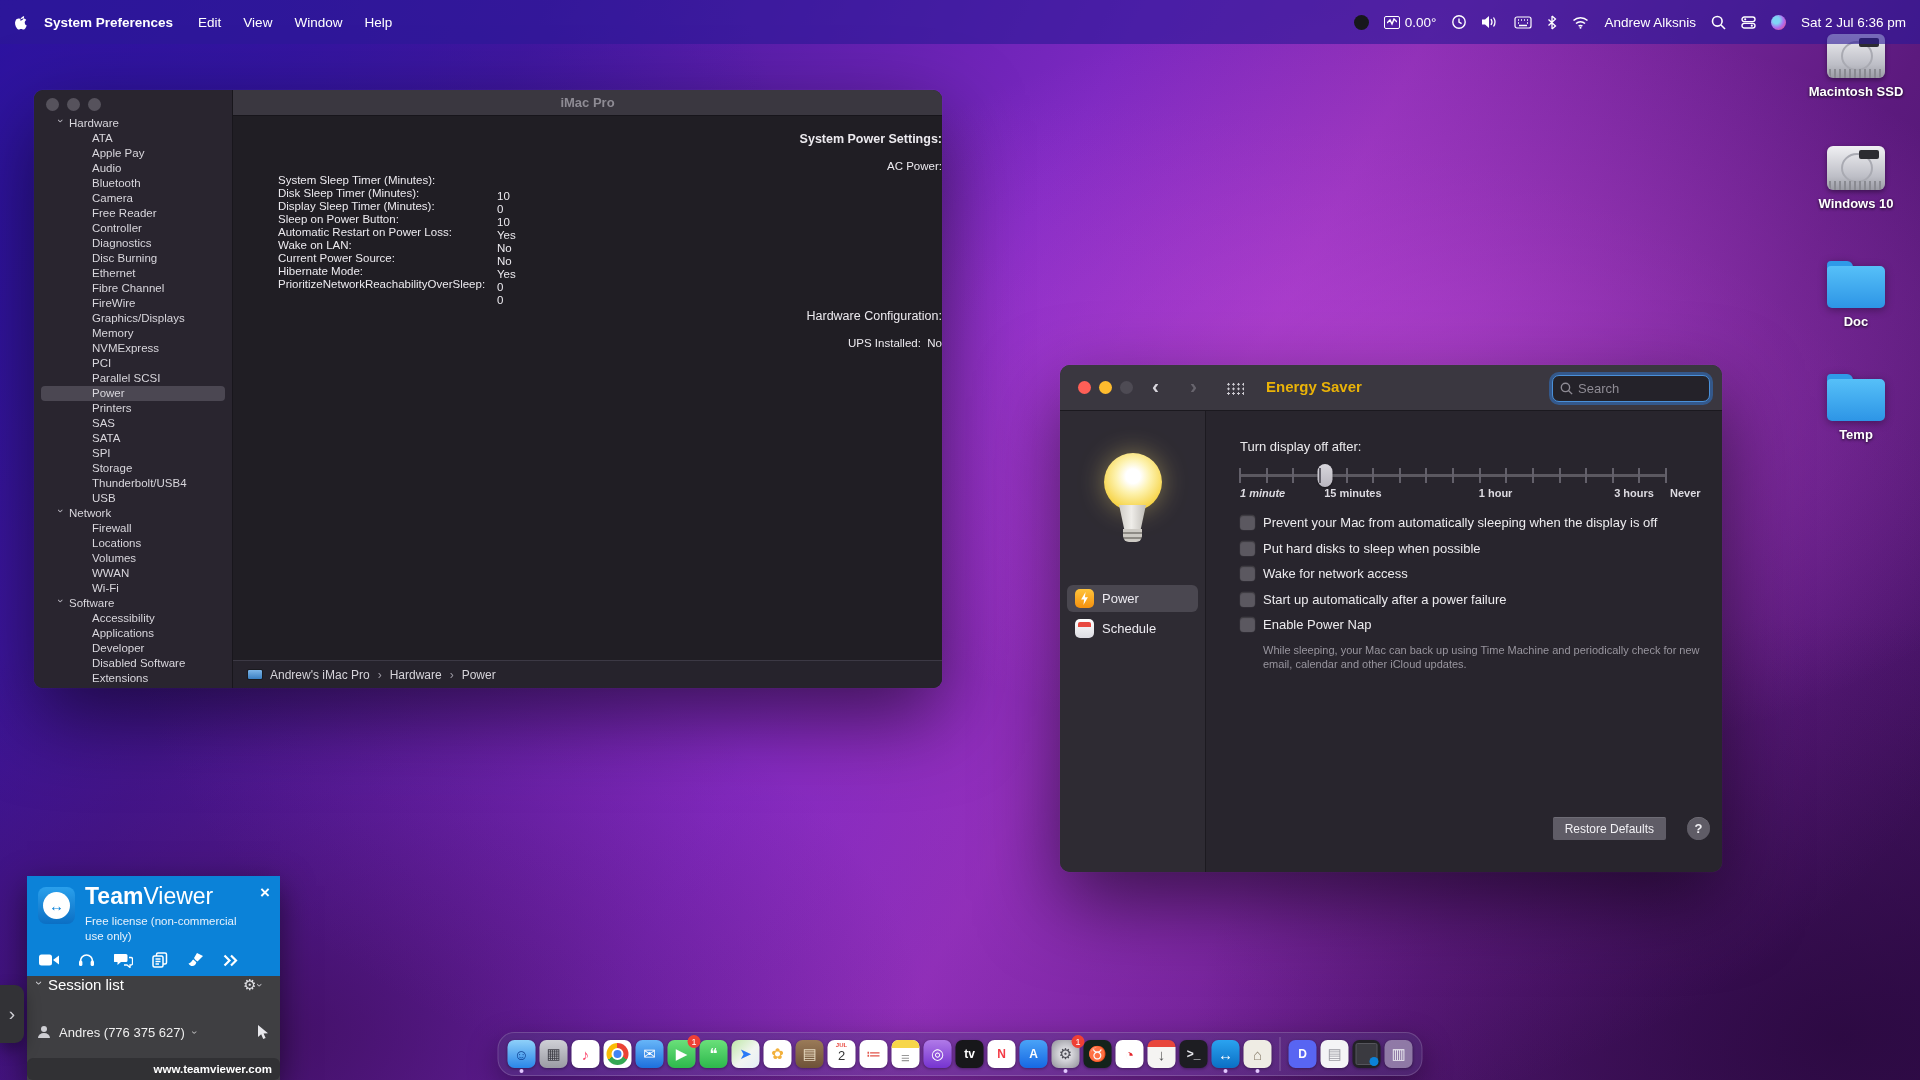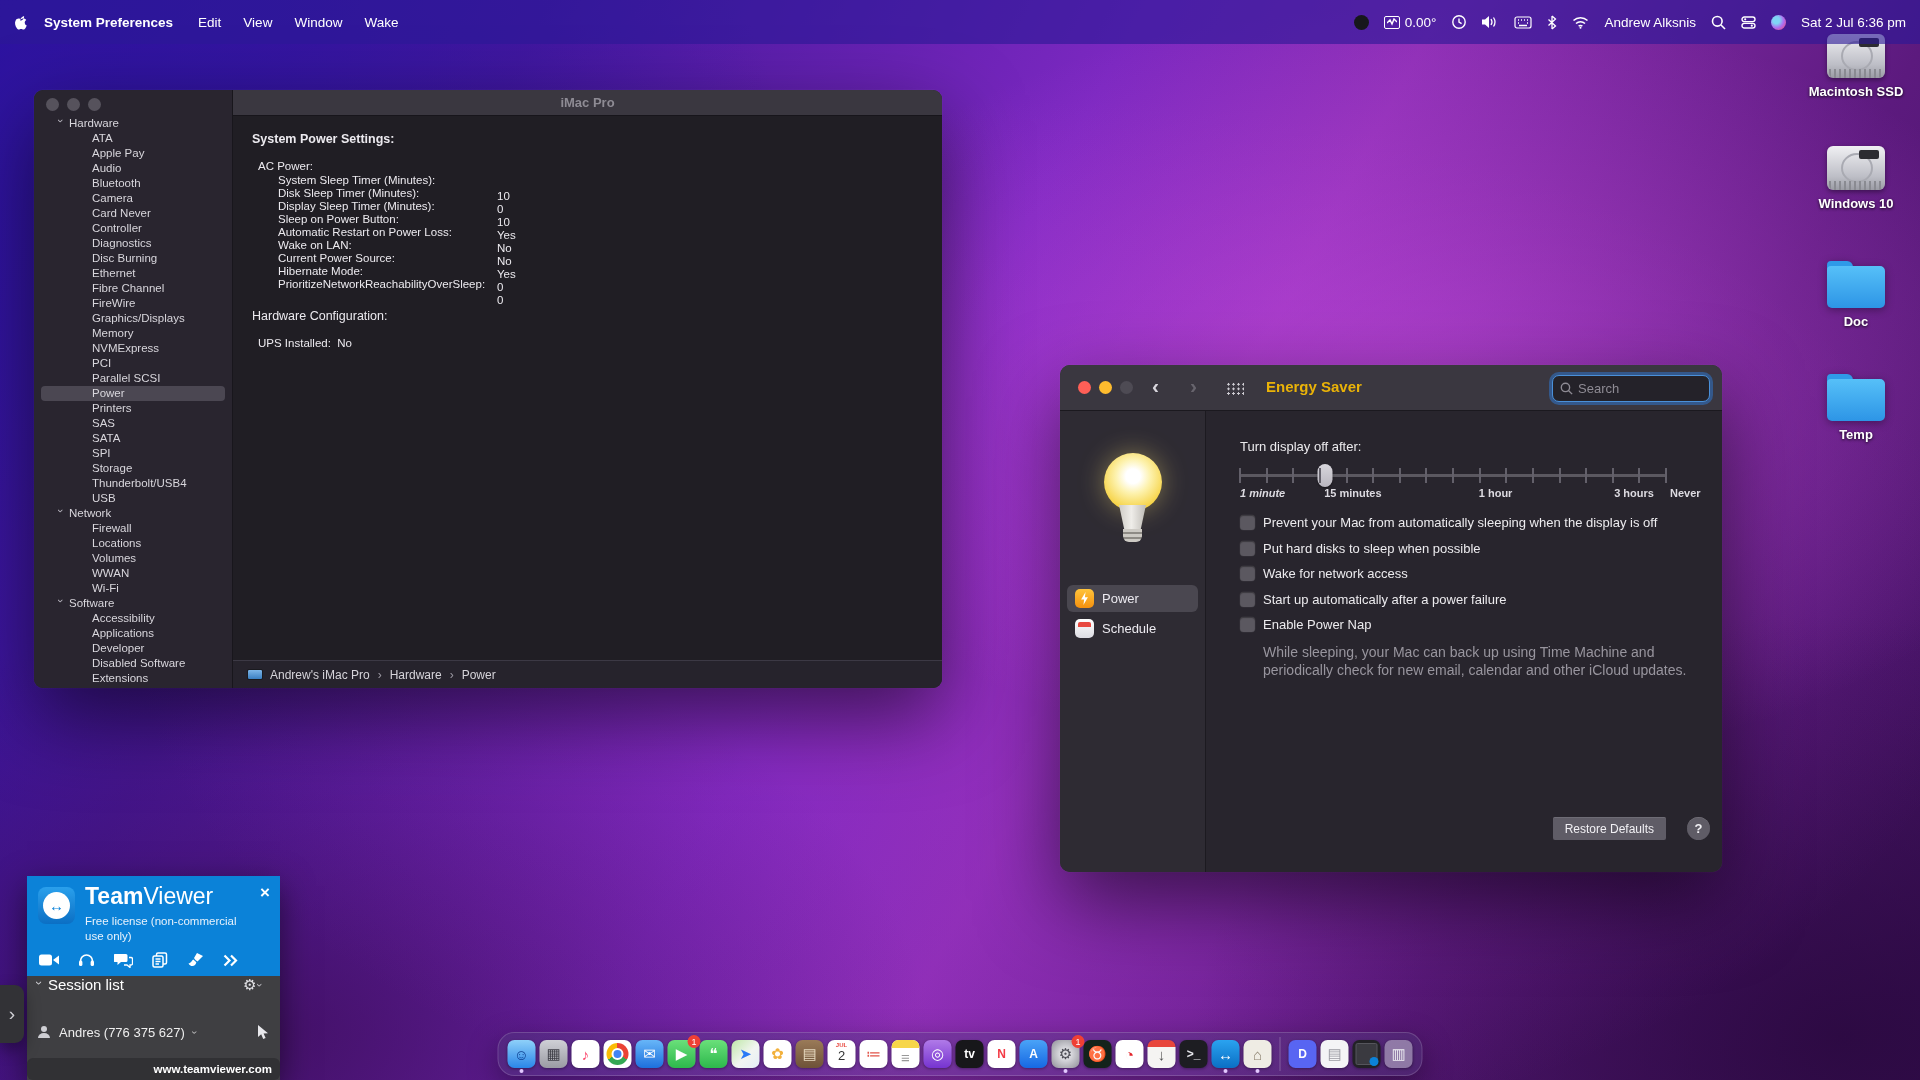--- a/index.html
+++ b/index.html
@@ -36,21 +36,21 @@
   .si-lights{position:absolute;top:8px;left:12px;display:flex;gap:8px;}
   .si-lights i{width:13px;height:13px;border-radius:50%;background:#56525c;}
   #si-tree{position:absolute;top:26px;left:0;right:0;color:#d8d6dc;font-size:11.5px;}
   .tree-row{height:15px;line-height:15px;white-space:nowrap;}
   .tree-head{padding-left:22px;}
   .tree-chev{display:inline-block;transform:rotate(90deg);width:9px;color:#b6b3bd;font-size:11px;margin-right:4px;}
   .tree-item{padding-left:58px;}
   .tree-item.sel{background:#4b4752;border-radius:4px;margin:0 7px;padding-left:51px;}
   #si-titlebar{position:absolute;left:199px;right:0;top:0;height:26px;background:#3a3740;border-bottom:1px solid #17151b;
     color:#8e8b94;font-weight:bold;font-size:13px;text-align:center;line-height:26px;}
-  #si-content{position:absolute;left:199px;right:0;top:26px;bottom:28px;color:#eceaef;font-size:11.5px;overflow:hidden;}
+  #si-content{position:absolute;left:199px;right:0;top:26px;bottom:28px;color:#eceaef;font-size:11.5px;overflow:hidden;text-align:right;}
   #si-h1{font-weight:bold;font-size:12.5px;margin:16px 0 0 19px;}
   #si-group{margin:14px 0 0 25px;}
   #si-rows{margin-top:2px;}
   .info-row{display:flex;height:13px;line-height:13px;}
   .info-row .lbl{margin-left:45px;}
   .info-row .val{position:absolute;left:264px;margin-top:16px;}
   .info-row{position:relative;}
   #si-h2{font-weight:normal;font-size:12.5px;margin:18px 0 0 19px;}
   #si-ups{margin:14px 0 0 25px;}
   #si-statusbar{position:absolute;left:199px;right:0;bottom:0;height:28px;background:#26232c;border-top:1px solid #3c3945;
@@ -97,21 +97,21 @@
   #en-track{position:absolute;top:10px;left:0;right:0;height:3px;background:#5b5860;border-radius:2px;}
   .tick{position:absolute;top:4px;width:2px;height:15px;background:#63606a;}
   #en-handle{position:absolute;top:0;width:15px;height:23px;border-radius:8px;background:linear-gradient(180deg,#d8d6dc,#b9b6bf);
     transform:translateX(-50%);box-shadow:0 1px 2px rgba(0,0,0,.5);}
   #en-slider-labels{position:absolute;top:76px;left:34px;width:426px;height:14px;font-size:11px;font-weight:bold;color:#dddbe1;}
   .sl-label{position:absolute;white-space:nowrap;}
   #en-checks{position:absolute;top:104px;left:34px;right:20px;}
   .chk-row{display:flex;align-items:flex-start;margin-bottom:10.5px;}
   .chk-box{width:15px;height:15px;border-radius:3.5px;background:#5b5860;box-shadow:inset 0 1px 1px rgba(0,0,0,.35),0 0 0 .5px rgba(255,255,255,.07);flex:0 0 auto;margin-top:0;}
   .chk-lbl{font-size:13px;margin-left:8px;line-height:15px;}
-  .chk-note{font-size:14px;color:#98959e;line-height:1.32;margin:5px 0 0 23px;width:452px;}
+  .chk-note{font-size:11px;color:#98959e;line-height:1.32;margin:5px 0 0 23px;width:452px;}
   #en-restore{position:absolute;right:56px;bottom:32px;height:23px;background:#5f5c66;border-radius:2px;color:#f1f0f4;
     font-size:12px;padding:0 12px;display:flex;align-items:center;box-shadow:inset 0 .5px 0 rgba(255,255,255,.2);}
   #en-help{position:absolute;right:12px;bottom:32px;width:23px;height:23px;border-radius:50%;background:#5f5c66;color:#f1f0f4;
     font-size:13px;font-weight:bold;display:flex;align-items:center;justify-content:center;box-shadow:inset 0 .5px 0 rgba(255,255,255,.2);}
   
   #teamviewer{position:absolute;left:27px;top:876px;width:253px;height:204px;background:#3f3f42;box-shadow:0 10px 30px rgba(0,0,0,.5);}
   #tv-header{position:absolute;top:0;left:0;right:0;height:100px;background:#0b82d8;color:#fff;}
   .tv-logo{position:absolute;top:11px;left:11px;width:37px;height:37px;border-radius:8px;background:linear-gradient(180deg,#2aa0ec,#0b6fc4);
     display:flex;align-items:center;justify-content:center;}
   .tv-logo i{width:27px;height:27px;border-radius:50%;background:#fff;color:#0b82d8;font-weight:bold;font-size:15px;
@@ -176,21 +176,21 @@
     <span style="display:flex;">
       <svg width="14" height="16" viewBox="0 0 17 19" fill="#fff">
           <path d="M8.7 4.6c.9-1.2 2.3-2 3.6-2 .1 1.4-.5 2.7-1.3 3.6-.9 1-2.2 1.7-3.5 1.6-.2-1.3.5-2.5 1.2-3.2zM13 10.5c0-2.2 1.8-3.2 1.9-3.3-1-1.5-2.6-1.7-3.2-1.8-1.3-.1-2.6.8-3.3.8-.7 0-1.7-.8-2.8-.8-1.5 0-2.9.9-3.6 2.2-1.6 2.7-.4 6.6 1.1 8.8.7 1 1.6 2.2 2.7 2.2 1.1 0 1.5-.7 2.8-.7 1.3 0 1.7.7 2.9.7 1.2 0 1.9-1.1 2.7-2.2.8-1.2 1.2-2.4 1.2-2.5-.1-.1-2.3-.9-2.4-3.4z"></path>
         </svg>
     </span>
     <span class="appname">System Preferences</span>
     <span class="menus" style="display:flex;">
         <span class="menu">Edit</span>
         <span class="menu">View</span>
         <span class="menu">Window</span>
-        <span class="menu">Wake</span>
+        <span class="menu">Help</span>
       </span>
   </div>
   <div class="right">
     <span class="mb-black-circle"></span>
     <span class="mb-temp">
       <span class="mb-chart">
         <svg width="10" height="8" viewBox="0 0 10 8">
             <polyline points="0,5 3,2 5,6 7,1 10,4" fill="none" stroke="#fff" stroke-width="1.4"></polyline>
           </svg>
       </span>
@@ -252,21 +252,21 @@
         <i></i>
         <i></i>
       </div>
     <div id="si-tree">
         <div class="tree-row tree-head"><span class="tree-chev">›</span>Hardware</div>
         <div class="tree-row tree-item">ATA</div>
         <div class="tree-row tree-item">Apple Pay</div>
         <div class="tree-row tree-item">Audio</div>
         <div class="tree-row tree-item">Bluetooth</div>
         <div class="tree-row tree-item">Camera</div>
-        <div class="tree-row tree-item">Card Never</div>
+        <div class="tree-row tree-item">Free Reader</div>
         <div class="tree-row tree-item">Controller</div>
         <div class="tree-row tree-item">Diagnostics</div>
         <div class="tree-row tree-item">Disc Burning</div>
         <div class="tree-row tree-item">Ethernet</div>
         <div class="tree-row tree-item">Fibre Channel</div>
         <div class="tree-row tree-item">FireWire</div>
         <div class="tree-row tree-item">Graphics/Displays</div>
         <div class="tree-row tree-item">Memory</div>
         <div class="tree-row tree-item">NVMExpress</div>
         <div class="tree-row tree-item">PCI</div>

